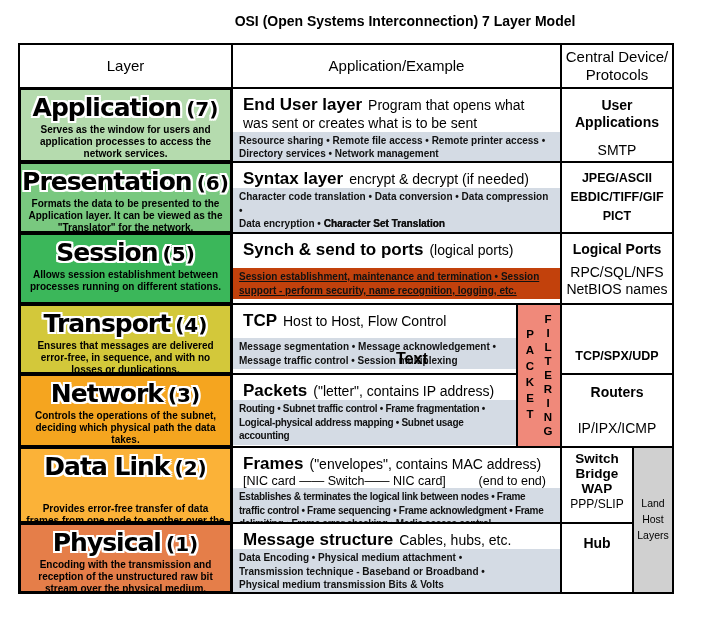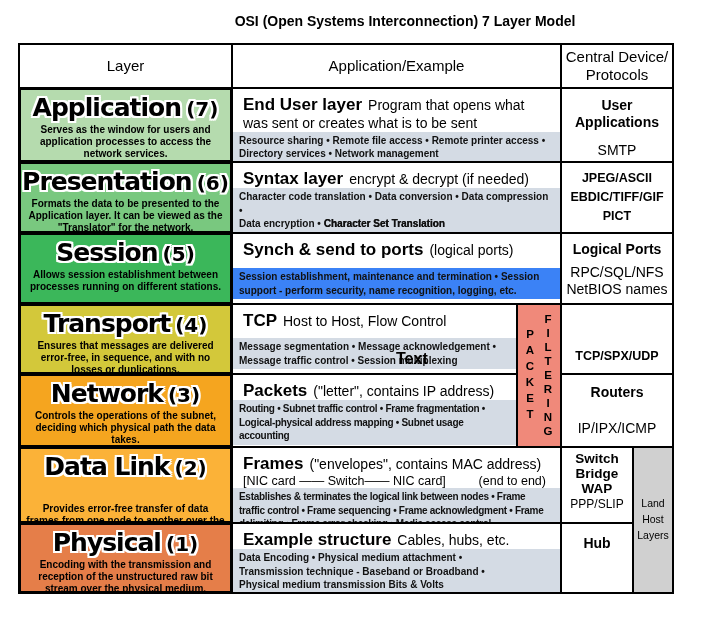--- a/index.html
+++ b/index.html
@@ -117,21 +117,21 @@
 EBDIC/TIFF/GIF
 PICT</div>
   </div>
 
   <div class="cell layer r4 c1" style="background: rgb(59, 183, 90);">
     <div class="lt"><span class="lname">Session</span> <span class="lnum">(5)</span></div>
     <div class="ldesc">Allows session establishment between processes running on different stations.</div>
   </div>
   <div class="cell r4 c23">
     <div class="mhead"><span class="mb">Synch &amp; send to ports</span><span class="mr">(logical ports)</span></div>
-    <div class="dbar" style="background: #3b82f6;"><span>Session establishment, maintenance and termination • Session
+    <div class="dbar" style="background: #c2410c; text-decoration: underline;"><span>Session establishment, maintenance and termination • Session
 support - perform security, name recognition, logging, etc.</span></div>
   </div>
   <div class="cell dev dev-sess r4 c45">
     <div class="dev-bold">Logical Ports</div>
     <div class="dev-rest">RPC/SQL/NFS
 NetBIOS names</div>
   </div>
 
   <div class="cell layer r5 c1" style="background: rgb(211, 200, 58);">
     <div class="lt"><span class="lname">Transport</span> <span class="lnum">(4)</span></div>
@@ -189,21 +189,21 @@
 
   <div class="cell land pre" style="background: rgb(208, 208, 208);">Land
 Host
 Layers</div>
 
   <div class="cell layer r8 c1" style="background: rgb(229, 126, 73);">
     <div class="lt"><span class="lname">Physical</span> <span class="lnum">(1)</span></div>
     <div class="ldesc">Encoding with the transmission and reception of the unstructured raw bit stream over the physical medium.</div>
   </div>
   <div class="cell r8 c23">
-    <div class="mhead"><span class="mb">Example structure</span><span class="mr">Cables, hubs, etc.</span></div>
+    <div class="mhead"><span class="mb">Message structure</span><span class="mr">Cables, hubs, etc.</span></div>
     <div class="dbar" style="background: rgb(212, 219, 228);"><span>Data Encoding • Physical medium attachment •
 Transmission technique - Baseband or Broadband •
 Physical medium transmission Bits &amp; Volts</span></div>
   </div>
   <div class="cell dev dev-phys r8 c4">
     <div class="dev-bold">Hub</div>
   </div>
 
 </div>
 

